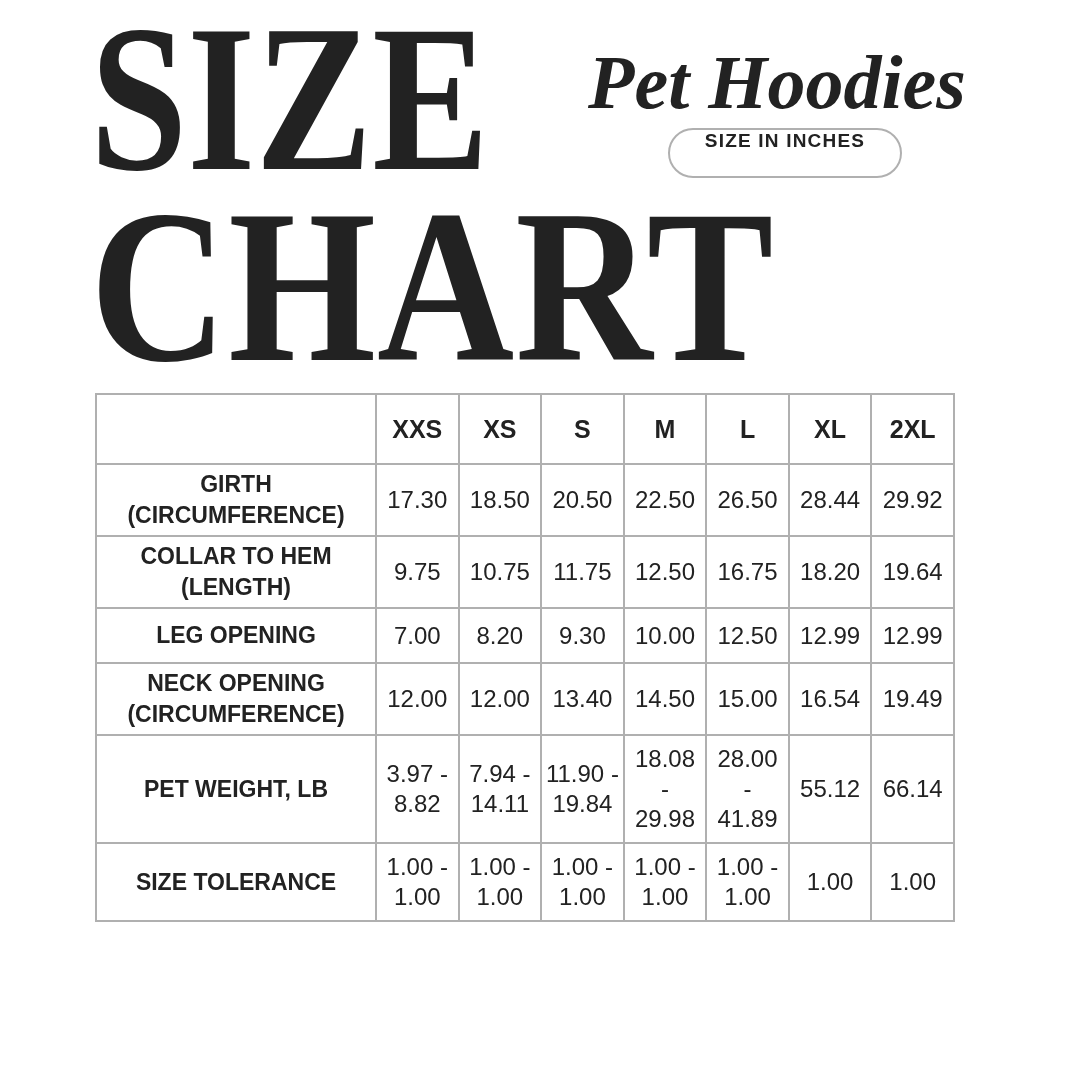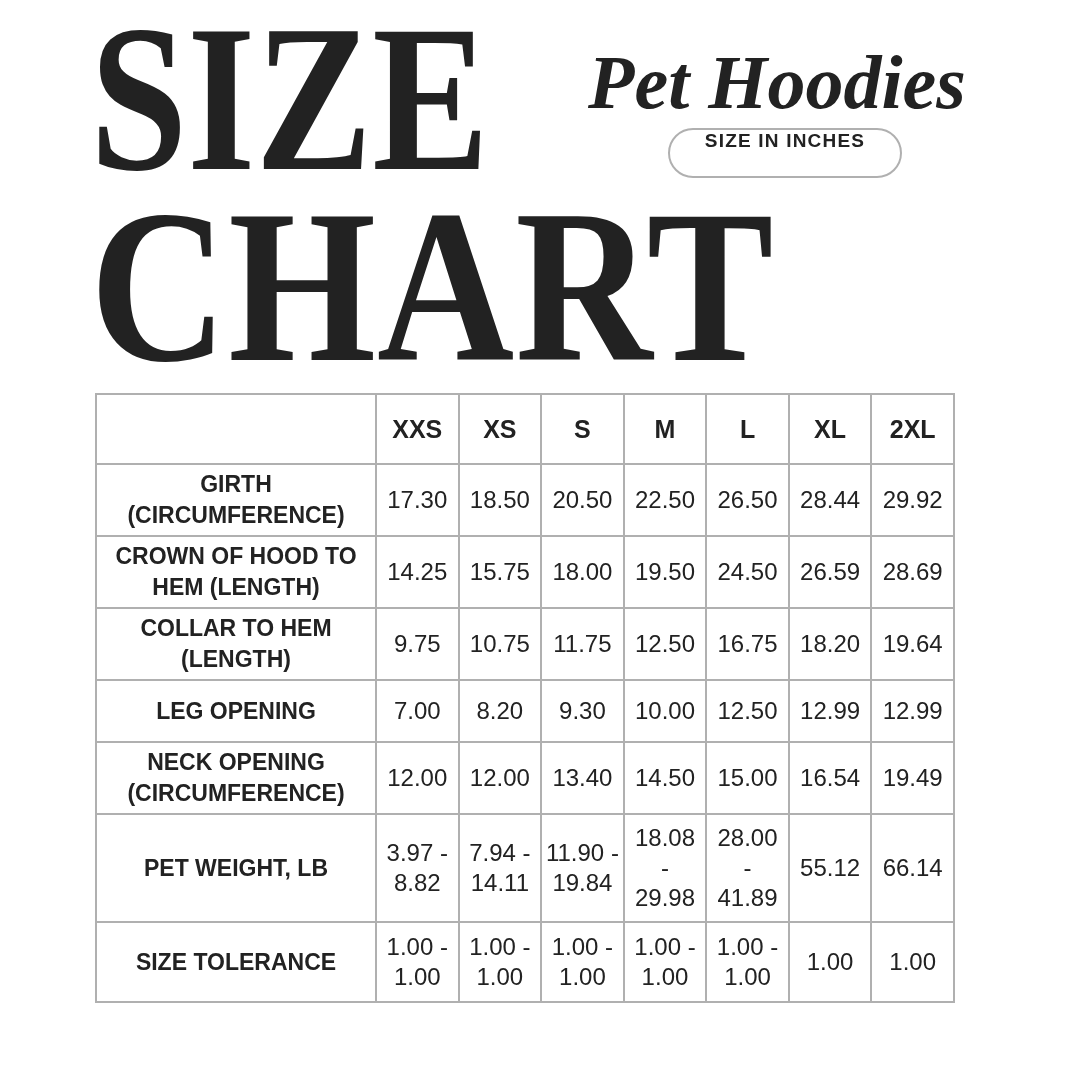--- a/index.html
+++ b/index.html
@@ -163,30 +163,20 @@
           <th class="row-label">GIRTH (CIRCUMFERENCE)</th>
           <td class="value-cell">17.30</td>
           <td class="value-cell">18.50</td>
           <td class="value-cell">20.50</td>
           <td class="value-cell">22.50</td>
           <td class="value-cell">26.50</td>
           <td class="value-cell">28.44</td>
           <td class="value-cell">29.92</td>
         </tr>
         <tr>
-          <th class="row-label">CROWN OF HOOD TO HEM (LENGTH)</th>
-          <td class="value-cell">14.25</td>
-          <td class="value-cell">15.75</td>
-          <td class="value-cell">18.00</td>
-          <td class="value-cell">19.50</td>
-          <td class="value-cell">24.50</td>
-          <td class="value-cell">26.59</td>
-          <td class="value-cell">28.69</td>
-        </tr>
-        <tr>
           <th class="row-label">COLLAR TO HEM (LENGTH)</th>
           <td class="value-cell">9.75</td>
           <td class="value-cell">10.75</td>
           <td class="value-cell">11.75</td>
           <td class="value-cell">12.50</td>
           <td class="value-cell">16.75</td>
           <td class="value-cell">18.20</td>
           <td class="value-cell">19.64</td>
         </tr>
         <tr>

